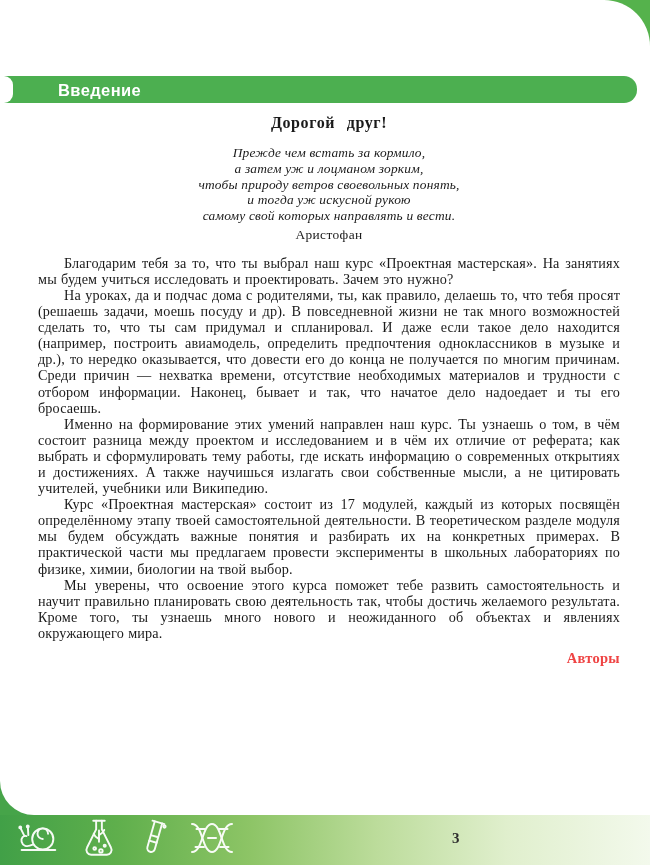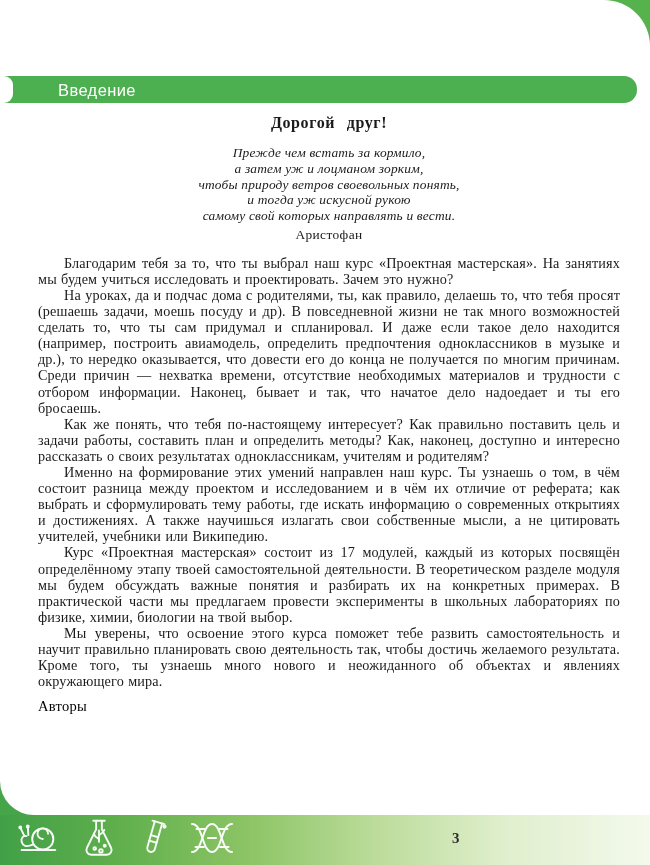--- a/index.html
+++ b/index.html
@@ -50,21 +50,21 @@
     position: absolute; left: 0; top: 0; bottom: 0;
     width: 13px;
     background: #ffffff;
     border-radius: 0 9px 9px 0;
   }
   .header-label {
     position: absolute; left: 58px; top: 50%;
     transform: translateY(-50%);
     color: #ffffff;
     font-family: "Liberation Sans", sans-serif;
-    font-weight: normal;
+    font-weight: bold;
     font-size: 16.5px;
     letter-spacing: 0.4px;
   }
 
   .content {
     position: absolute;
     top: 112px; left: 38px; right: 30px;
   }
 
   .doc-title {
@@ -94,22 +94,23 @@
     margin: 0;
     text-indent: 26px;
     text-align: justify;
     font-size: 14.2px;
     line-height: 16.1px;
     letter-spacing: 0.15px;
     word-spacing: 0.6px;
   }
 
   .signature {
-    color: #000000;
-    font-weight: normal;
+    text-align: right;
+    color: #ef4444;
+    font-weight: bold;
     font-size: 14.5px;
     margin-top: 9px;
     letter-spacing: 0.3px;
   }
 
   
   .footer {
     position: absolute;
     left: 0; right: 0; bottom: 0;
     height: 50px;
@@ -161,21 +162,20 @@
       <div>а затем уж и лоцманом зорким,</div>
       <div>чтобы природу ветров своевольных понять,</div>
       <div>и тогда уж искусной рукою</div>
       <div>самому свой которых направлять и вести.</div>
       <div class="epigraph-author">Аристофан</div>
     </div>
 
     <div class="bodytext">
       <p>Благодарим тебя за то, что ты выбрал наш курс «Проектная мастерская». На занятиях мы будем учиться исследовать и проектировать. Зачем это нужно?</p>
       <p>На уроках, да и подчас дома с родителями, ты, как правило, делаешь то, что тебя просят (решаешь задачи, моешь посуду и др). В повседневной жизни не так много возможностей сделать то, что ты сам придумал и спланировал. И даже если такое дело находится (например, построить авиамодель, определить предпочтения одноклассников в музыке и др.), то нередко оказывается, что довести его до конца не получается по многим причинам. Среди причин — нехватка времени, отсутствие необходимых материалов и трудности с отбором информации. Наконец, бывает и так, что начатое дело надоедает и ты его бросаешь.</p>
-      <p>Как же понять, что тебя по-настоящему интересует? Как правильно поставить цель и задачи работы, составить план и определить методы? Как, наконец, доступно и интересно рассказать о своих результатах одноклассникам, учителям и родителям?</p>
       <p>Именно на формирование этих умений направлен наш курс. Ты узнаешь о том, в чём состоит разница между проектом и исследованием и в чём их отличие от реферата; как выбрать и сформулировать тему работы, где искать информацию о современных открытиях и достижениях. А также научишься излагать свои собственные мысли, а не цитировать учителей, учебники или Википедию.</p>
       <p>Курс «Проектная мастерская» состоит из 17 модулей, каждый из которых посвящён определённому этапу твоей самостоятельной деятельности. В теоретическом разделе модуля мы будем обсуждать важные понятия и разбирать их на конкретных примерах. В практической части мы предлагаем провести эксперименты в школьных лабораториях по физике, химии, биологии на твой выбор.</p>
       <p>Мы уверены, что освоение этого курса поможет тебе развить самостоятельность и научит правильно планировать свою деятельность так, чтобы достичь желаемого результата. Кроме того, ты узнаешь много нового и неожиданного об объектах и явлениях окружающего мира.</p>
     </div>
 
     <div class="signature">Авторы</div>
 
   </div>
 
   <div class="corner-bl"></div>

